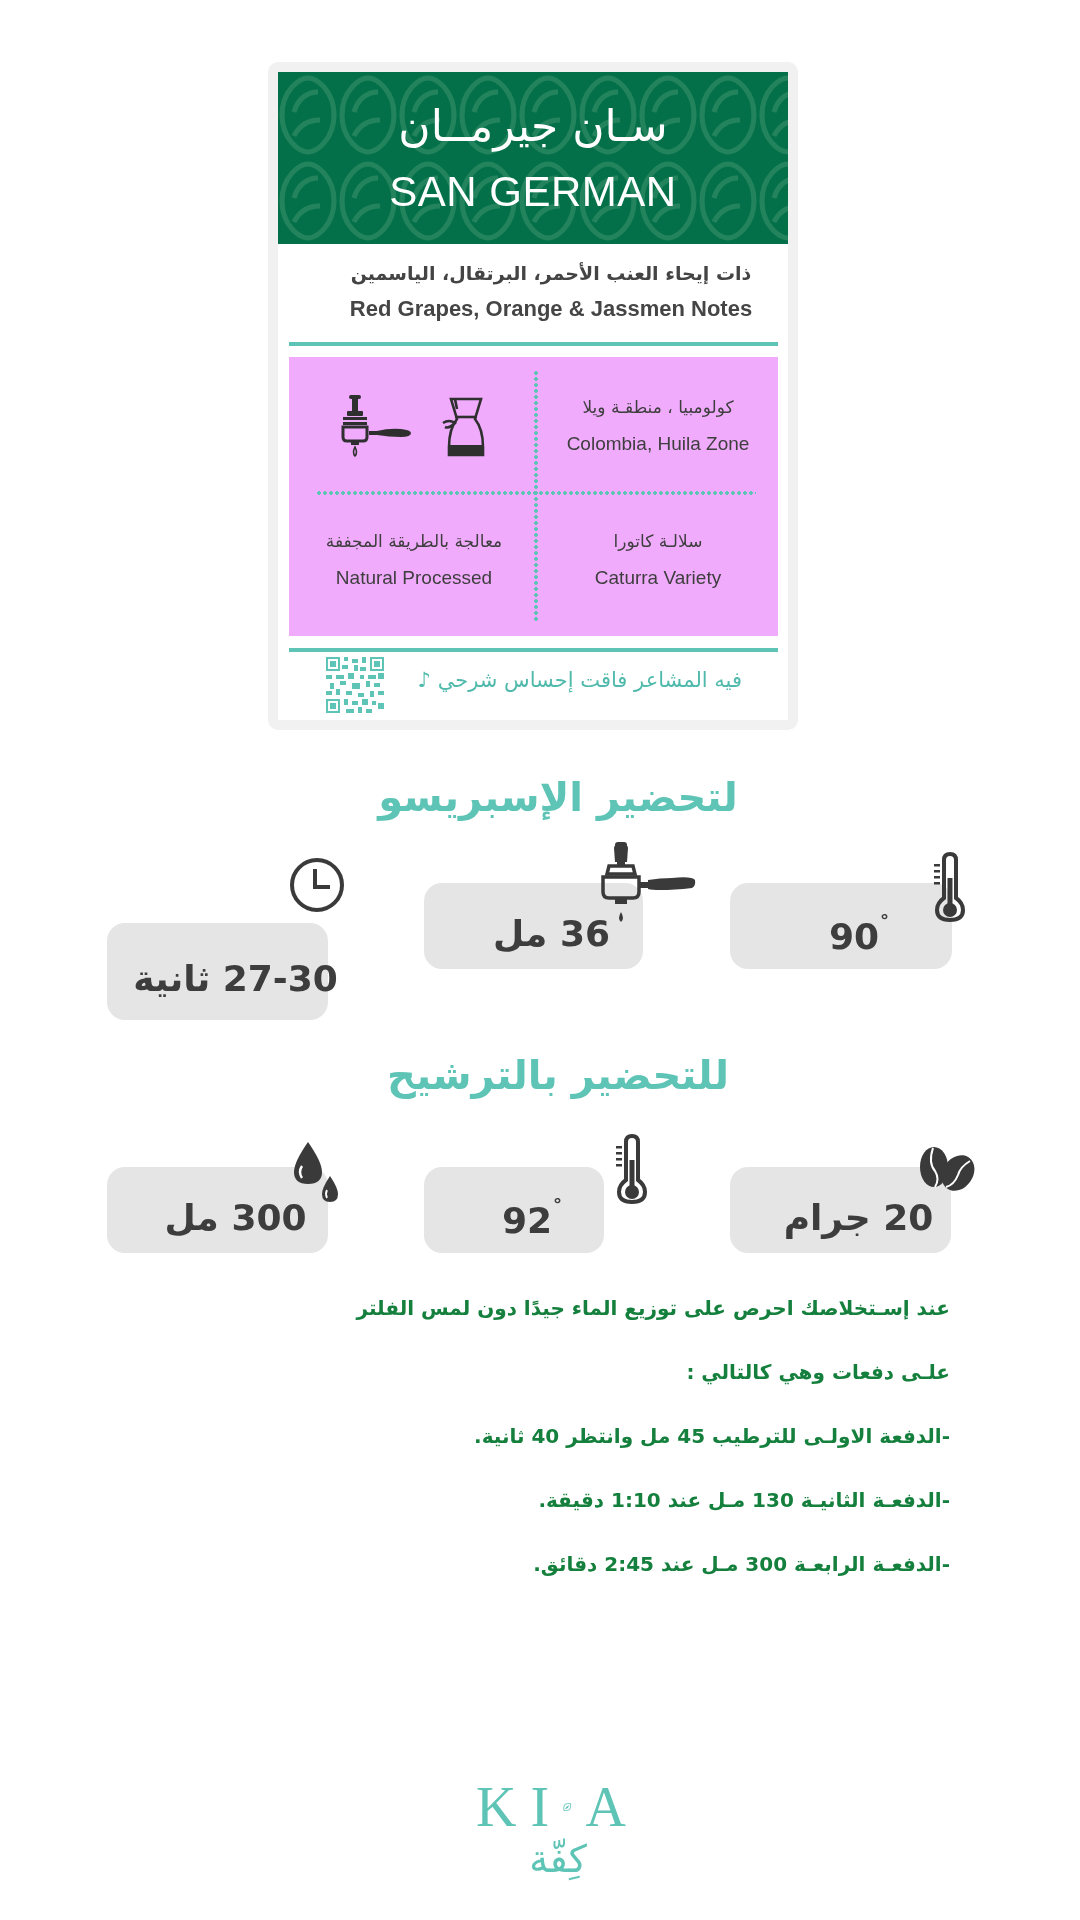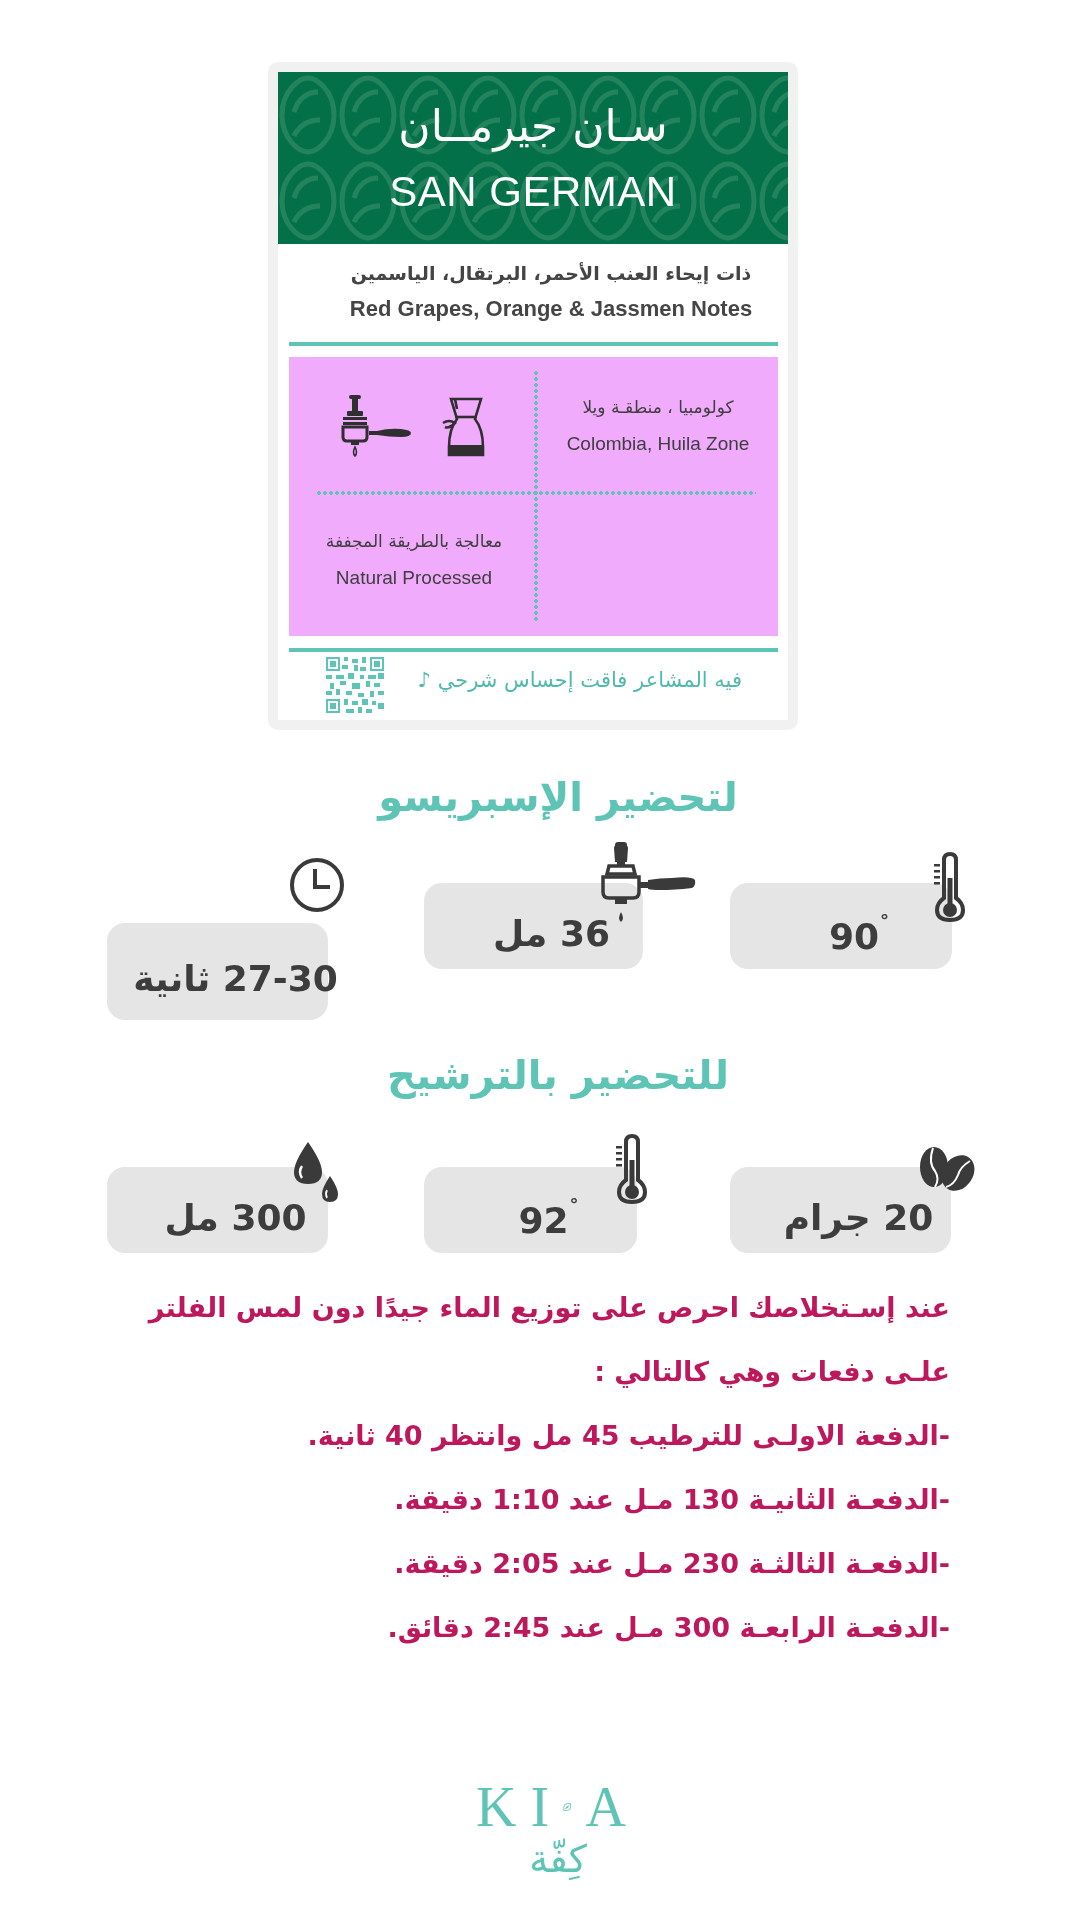--- a/index.html
+++ b/index.html
@@ -37,21 +37,21 @@
 
   
   .section-title { left: 0; width: 1080px; text-align: center; color: #5ec4b6; font-size: 40px; font-weight: bold; direction: rtl; }
 
   .stat-box { background: #e5e5e5; border-radius: 18px; display: flex; align-items: center; justify-content: center; }
   .stat-val { font-size: 36px; font-weight: bold; color: #3d3d3d; direction: rtl; margin-top: 14px; white-space: nowrap; }
   .stat-val sup { font-size: 18px; vertical-align: 22px; margin-left: 1px; }
 
   .icon { position: absolute; }
 
-  .para { right: 130px; width: 860px; direction: rtl; text-align: right; font-size: 27px; font-weight: bold; color: #be185d; line-height: 64px; white-space: nowrap; }
+  .para { right: 130px; width: 860px; direction: rtl; text-align: right; font-size: 20px; font-weight: bold; color: #15803d; line-height: 64px; white-space: nowrap; }
 
   .logo { left: 440px; top: 1775px; width: 200px; }
   .logo-en { font-family: Liberation Serif, serif; font-size: 56px; color: #5ec4b6; letter-spacing: 14px; text-align: center; display: flex; justify-content: flex-end; align-items: center; }
   .logo-ar { text-align: center; font-size: 38px; color: #5ec4b6; direction: rtl; margin-top: -2px; }
 </style>
 </head>
 <body>
 
 <div class="abs card-outer"></div>
 <div class="abs card-inner"></div>
@@ -108,20 +108,24 @@
       </g>
       <path d="M8 48 H42 V58 H8 Z" fill="#2f2f2f"></path>
     </svg>
   </div>
 
   <div class="cell" style="left:249px; top:38px;">
     <div class="ar">كولومبيا ، منطقـة ويلا</div>
     <div class="en">Colombia, Huila Zone</div>
   </div>
 
+  <div class="cell" style="left:249px; top:172px;">
+    <div class="ar">سلالـة كاتورا</div>
+    <div class="en">Caturra Variety</div>
+  </div>
 
   <div class="cell" style="left:5px; top:172px;">
     <div class="ar">معالجة بالطريقة المجففة</div>
     <div class="en">Natural Processed</div>
   </div>
 </div>
 
 <div class="abs teal-line" style="top:648px;"></div>
 
 <div class="abs qr">
@@ -229,21 +233,21 @@
 </div>
 <div class="icon" style="left:916px; top:1145px;">
   <svg width="62" height="50" viewBox="0 0 62 50">
     <ellipse cx="18" cy="22" rx="14" ry="20" fill="#3a3a3a"></ellipse>
     <path d="M17 3 Q12 18 19 26 Q24 34 19 42" fill="none" stroke="#fff" stroke-width="2"></path>
     <ellipse cx="42" cy="28" rx="15" ry="19" transform="rotate(35 42 28)" fill="#3a3a3a"></ellipse>
     <path d="M54 16 Q44 22 42 30 Q38 40 30 42" fill="none" stroke="#fff" stroke-width="2"></path>
   </svg>
 </div>
 
-<div class="abs stat-box" style="left:424px; top:1167px; width:213px; height:86px;">
+<div class="abs stat-box" style="left:424px; top:1167px; width:180px; height:86px;">
   <div class="stat-val"><span>92</span><sup>°</sup></div>
 </div>
 <div class="icon" style="left:614px; top:1134px;">
   <svg width="34" height="70" viewBox="0 0 34 70">
     <g fill="none" stroke="#3a3a3a" stroke-width="4">
       <path d="M12 46 V8 Q12 2 18 2 Q24 2 24 8 V46 Q31 51 31 58 Q31 68 18 68 Q5 68 5 58 Q5 51 12 46 Z"></path>
     </g>
     <g fill="#3a3a3a">
       <rect x="15.5" y="26" width="5" height="28"></rect>
       <circle cx="18" cy="58" r="7"></circle>
@@ -265,21 +269,20 @@
     <path d="M40 36 Q32 48 32 54 Q32 62 40 62 Q48 62 48 54 Q48 48 40 36 Z" fill="#3a3a3a"></path>
     <path d="M37 50 Q35 54 37 58" fill="none" stroke="#fff" stroke-width="1.8"></path>
   </svg>
 </div>
 
 <div class="abs para" style="top:1276px;">
   <div>عند إسـتخلاصك احرص على توزيع الماء جيدًا  دون لمس الفلتر</div>
   <div>علـى دفعات وهي كالتالي :</div>
   <div>-الدفعة الاولـى للترطيب 45 مل وانتظر 40 ثانية.</div>
   <div>-الدفعـة الثانيـة  130  مـل عند  1:10 دقيقة.</div>
-  <div>-الدفعـة الثالثـة  230   مـل عند  2:05 دقيقة.</div>
   <div>-الدفعـة الرابعـة  300  مـل عند  2:45 دقائق.</div>
 </div>
 
 <div class="abs logo">
   <div class="logo-en">
     <span>KI</span>
     <svg width="40" height="40" viewBox="0 0 40 40" style="margin-right:14px;">
       <path d="M4 36 V20 Q4 4 20 4 H36 V20 Q36 36 20 36 Z" fill="none" stroke="#5ec4b6" stroke-width="4"></path>
       <path d="M10 28 Q14 16 30 12 Q26 26 12 30" fill="#5ec4b6"></path>
     </svg>

